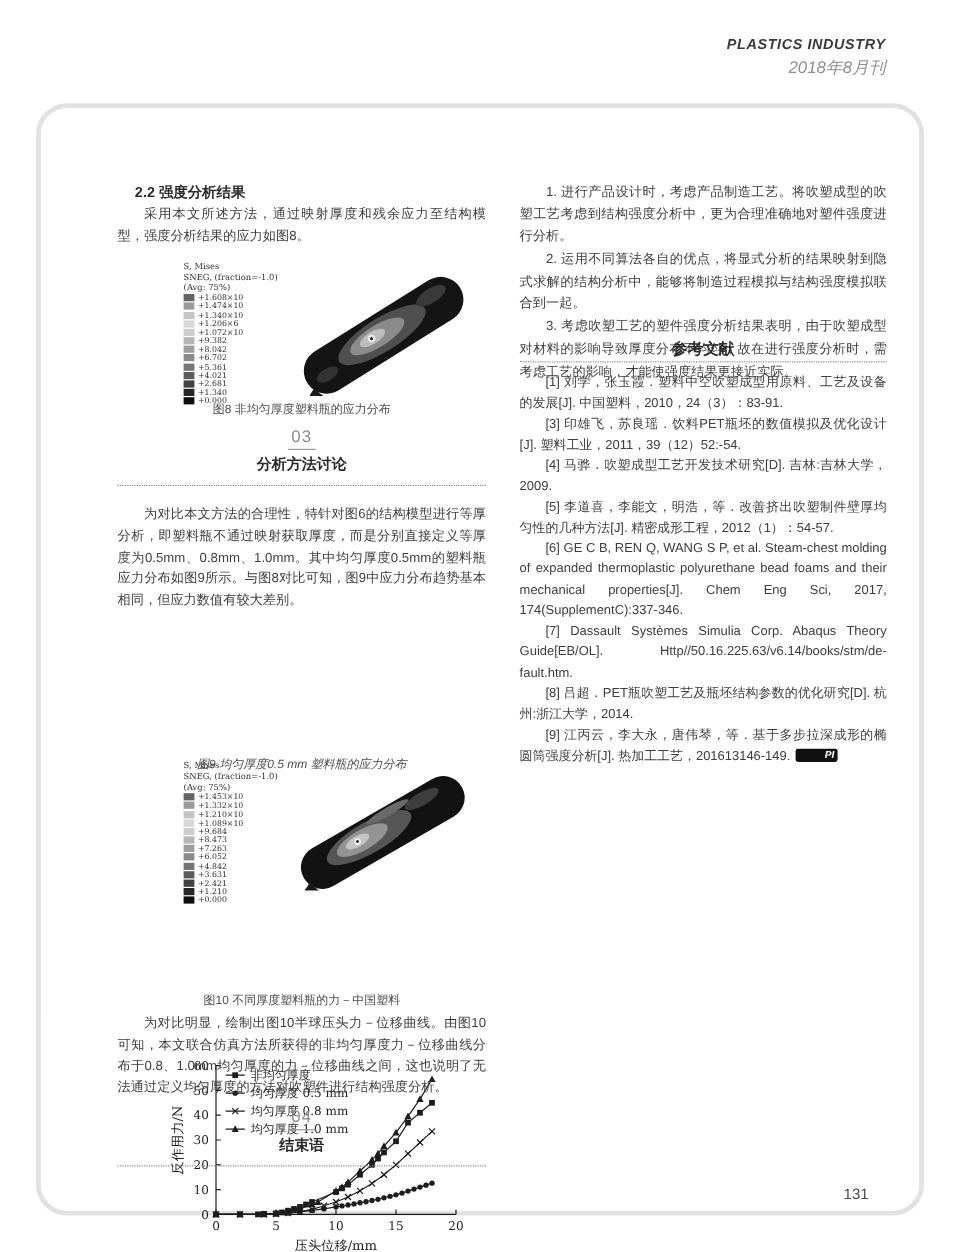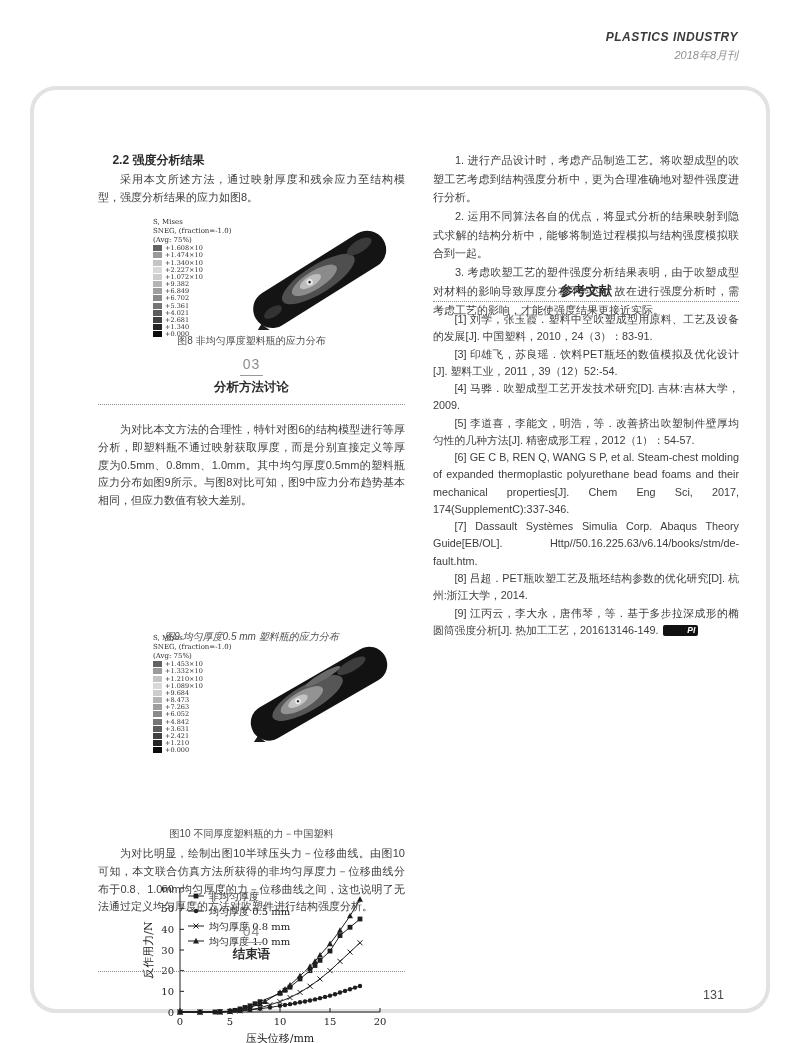--- a/index.html
+++ b/index.html
@@ -5,21 +5,21 @@
   html,body{margin:0;padding:0;background:#ffffff;}
   .page{position:relative;width:800px;height:1043px;background:#ffffff;overflow:hidden;
         font-family:"Liberation Sans","DejaVu Sans",sans-serif;color:#3d3d3d;}
   .frame{position:absolute;left:30px;right:30px;top:86px;bottom:30px;
          border:4px solid #e2e2e2;border-radius:26px;pointer-events:none;}
   .abs{position:absolute;}
   .lc{left:98px;width:307px;}
   .rc{left:433px;width:306px;}
   .hdr{position:absolute;top:30px;right:62px;text-align:right;font-style:italic;}
   .hdr .jn{font-size:12px;letter-spacing:.5px;color:#3a3a3a;font-weight:bold;}
-  .hdr .iss{font-size:11px;color:#8f8f8f;margin-top:4px;}
+  .hdr .iss{font-size:14px;color:#8f8f8f;margin-top:4px;}
   .body-text{font-size:11px;line-height:1.62;text-align:justify;color:#3d3d3d;}
   .indent{text-indent:2em;}
   .h22{font-size:12px;font-weight:bold;color:#2b2b2b;text-indent:1.2em;}
   .sec-num-wrap{text-align:center;}
   .sec-num{display:inline-block;font-size:14px;letter-spacing:1px;color:#8c8c8c;
            border-bottom:1px solid #9a9a9a;padding:0 3px 3px 3px;}
   .sec-title{text-align:center;font-size:12.5px;font-weight:bold;color:#2b2b2b;}
   .rule-dot{height:0;border-top:1px dotted #8a8a8a;}
   .caption{font-size:10px;color:#4c4c4c;text-align:center;}
   .fig{position:relative;}
@@ -64,33 +64,33 @@
         <div class="lrow">
           <span class="sw" style="background: rgb(154, 154, 154);"></span>
           <span class="lv">+1.474×10</span>
         </div>
         <div class="lrow">
           <span class="sw" style="background: rgb(196, 196, 196);"></span>
           <span class="lv">+1.340×10</span>
         </div>
         <div class="lrow">
           <span class="sw" style="background: rgb(216, 216, 216);"></span>
-          <span class="lv">+2.227×10</span>
+          <span class="lv">+1.206×6</span>
         </div>
         <div class="lrow">
           <span class="sw" style="background: rgb(205, 205, 205);"></span>
           <span class="lv">+1.072×10</span>
         </div>
         <div class="lrow">
           <span class="sw" style="background: rgb(181, 181, 181);"></span>
           <span class="lv">+9.382</span>
         </div>
         <div class="lrow">
           <span class="sw" style="background: rgb(158, 158, 158);"></span>
-          <span class="lv">+6.849</span>
+          <span class="lv">+8.042</span>
         </div>
         <div class="lrow">
           <span class="sw" style="background: rgb(138, 138, 138);"></span>
           <span class="lv">+6.702</span>
         </div>
         <div class="lrow">
           <span class="sw" style="background: rgb(117, 117, 117);"></span>
           <span class="lv">+5.361</span>
         </div>
         <div class="lrow">

